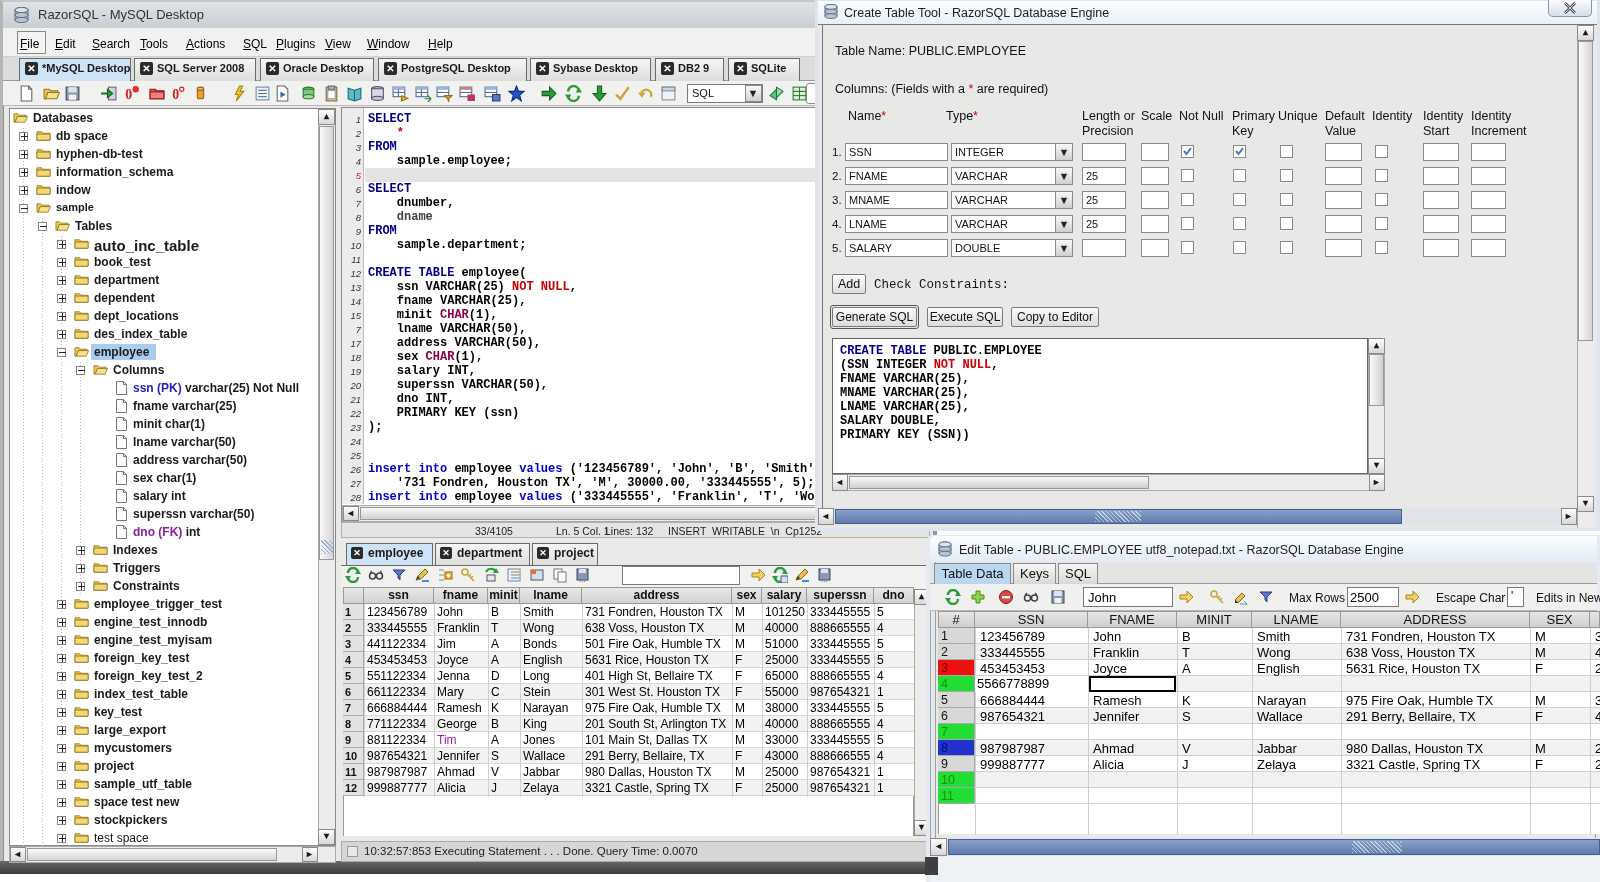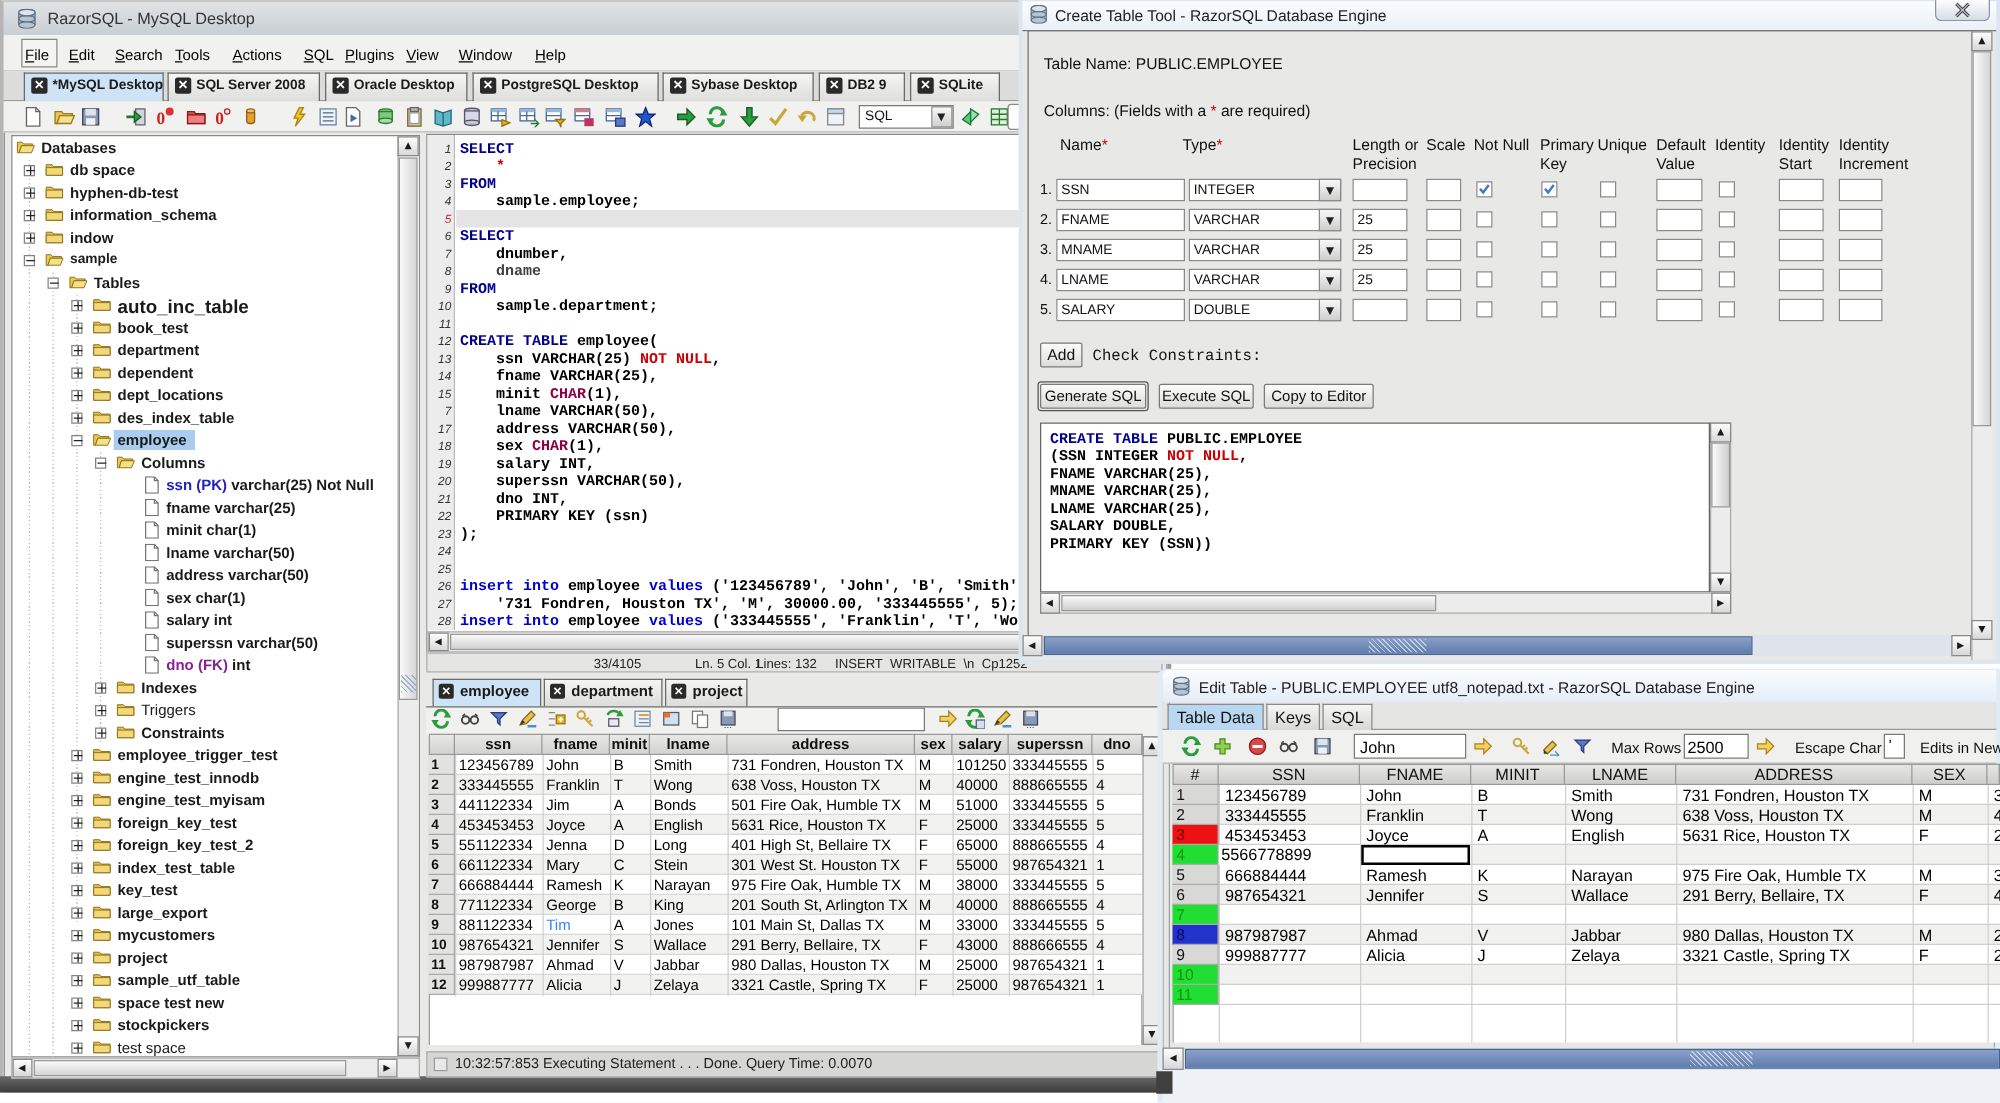--- a/index.html
+++ b/index.html
@@ -365,21 +365,21 @@
     <path d="M1 6.5 L15 6.5 L15 13 L1 13 Z" fill="#f3d878" stroke="#8a6d1a" stroke-width="0.8"></path>
   </svg>
 <div class="t" style="left:113px;top:543px;font-size:12px;font-weight:bold;color:#1a1a1a;">Indexes</div>
 <span style="position:absolute;left:76px;top:564px;width:9px;height:9px;border:1px solid #848484;background:#fff;"></span>
 <span style="position:absolute;left:78px;top:568px;width:7px;height:1px;background:#222;"></span>
 <span style="position:absolute;left:81px;top:565px;width:1px;height:7px;background:#222;"></span>
 <svg style="position:absolute;left:93px;top:560px" width="15" height="15" viewBox="0 0 16 16">
     <path d="M1 4 L6 4 L7.3 5.6 L15 5.6 L15 13 L1 13 Z" fill="#e9bf45" stroke="#8a6d1a" stroke-width="0.8"></path>
     <path d="M1 6.5 L15 6.5 L15 13 L1 13 Z" fill="#f3d878" stroke="#8a6d1a" stroke-width="0.8"></path>
   </svg>
-<div class="t" style="left:113px;top:561px;font-size:12px;font-weight:normal;color:#1a1a1a;">Triggers</div>
+<div class="t" style="left:113px;top:561px;font-size:12px;font-weight:bold;color:#1a1a1a;">Triggers</div>
 <span style="position:absolute;left:76px;top:582px;width:9px;height:9px;border:1px solid #848484;background:#fff;"></span>
 <span style="position:absolute;left:78px;top:586px;width:7px;height:1px;background:#222;"></span>
 <span style="position:absolute;left:81px;top:583px;width:1px;height:7px;background:#222;"></span>
 <svg style="position:absolute;left:93px;top:578px" width="15" height="15" viewBox="0 0 16 16">
     <path d="M1 4 L6 4 L7.3 5.6 L15 5.6 L15 13 L1 13 Z" fill="#e9bf45" stroke="#8a6d1a" stroke-width="0.8"></path>
     <path d="M1 6.5 L15 6.5 L15 13 L1 13 Z" fill="#f3d878" stroke="#8a6d1a" stroke-width="0.8"></path>
   </svg>
 <div class="t" style="left:113px;top:579px;font-size:12px;font-weight:bold;color:#1a1a1a;">Constraints</div>
 <span style="position:absolute;left:57px;top:600px;width:9px;height:9px;border:1px solid #848484;background:#fff;"></span>
 <span style="position:absolute;left:59px;top:604px;width:7px;height:1px;background:#222;"></span>
@@ -761,21 +761,21 @@
 <div class="t" style="left:491px;top:717px;font-size:12px;color:#000;">B</div>
 <div class="t" style="left:523px;top:717px;font-size:12px;color:#000;">King</div>
 <div class="t" style="left:585px;top:717px;font-size:12px;color:#000;">201 South St, Arlington TX</div>
 <div class="t" style="left:735px;top:717px;font-size:12px;color:#000;">M</div>
 <div class="t" style="left:765px;top:717px;font-size:12px;color:#000;">40000</div>
 <div class="t" style="left:810px;top:717px;font-size:12px;color:#000;">888665555</div>
 <div class="t" style="left:877px;top:717px;font-size:12px;color:#000;">4</div>
 <div style="left:343px;top:732px;width:571px;height:16px;background:#ffffff;border-bottom:1px solid #d8d8d8;"></div>
 <div style="left:343px;top:732px;width:21px;height:16px;background:#e2e2e0;border-right:1px solid #aaa;border-bottom:1px solid #aaa;font-size:11px;font-weight:bold;color:#111;line-height:16px;text-align:left;padding-left:2px;">9</div>
 <div class="t" style="left:367px;top:733px;font-size:12px;color:#000;">881122334</div>
-<div class="t" style="left:437px;top:733px;font-size:12px;color:#3b82f6;text-align:right;">Tim</div>
+<div class="t" style="left:437px;top:733px;font-size:12px;color:#a21caf;text-align:right;">Tim</div>
 <div class="t" style="left:491px;top:733px;font-size:12px;color:#000;">A</div>
 <div class="t" style="left:523px;top:733px;font-size:12px;color:#000;">Jones</div>
 <div class="t" style="left:585px;top:733px;font-size:12px;color:#000;">101 Main St, Dallas TX</div>
 <div class="t" style="left:735px;top:733px;font-size:12px;color:#000;">M</div>
 <div class="t" style="left:765px;top:733px;font-size:12px;color:#000;">33000</div>
 <div class="t" style="left:810px;top:733px;font-size:12px;color:#000;">333445555</div>
 <div class="t" style="left:877px;top:733px;font-size:12px;color:#000;">5</div>
 <div style="left:343px;top:748px;width:571px;height:16px;background:#f2f2f0;border-bottom:1px solid #d8d8d8;"></div>
 <div style="left:343px;top:748px;width:21px;height:16px;background:#e2e2e0;border-right:1px solid #aaa;border-bottom:1px solid #aaa;font-size:11px;font-weight:bold;color:#111;line-height:16px;text-align:left;padding-left:2px;">10</div>
 <div class="t" style="left:367px;top:749px;font-size:12px;color:#000;">987654321</div>

